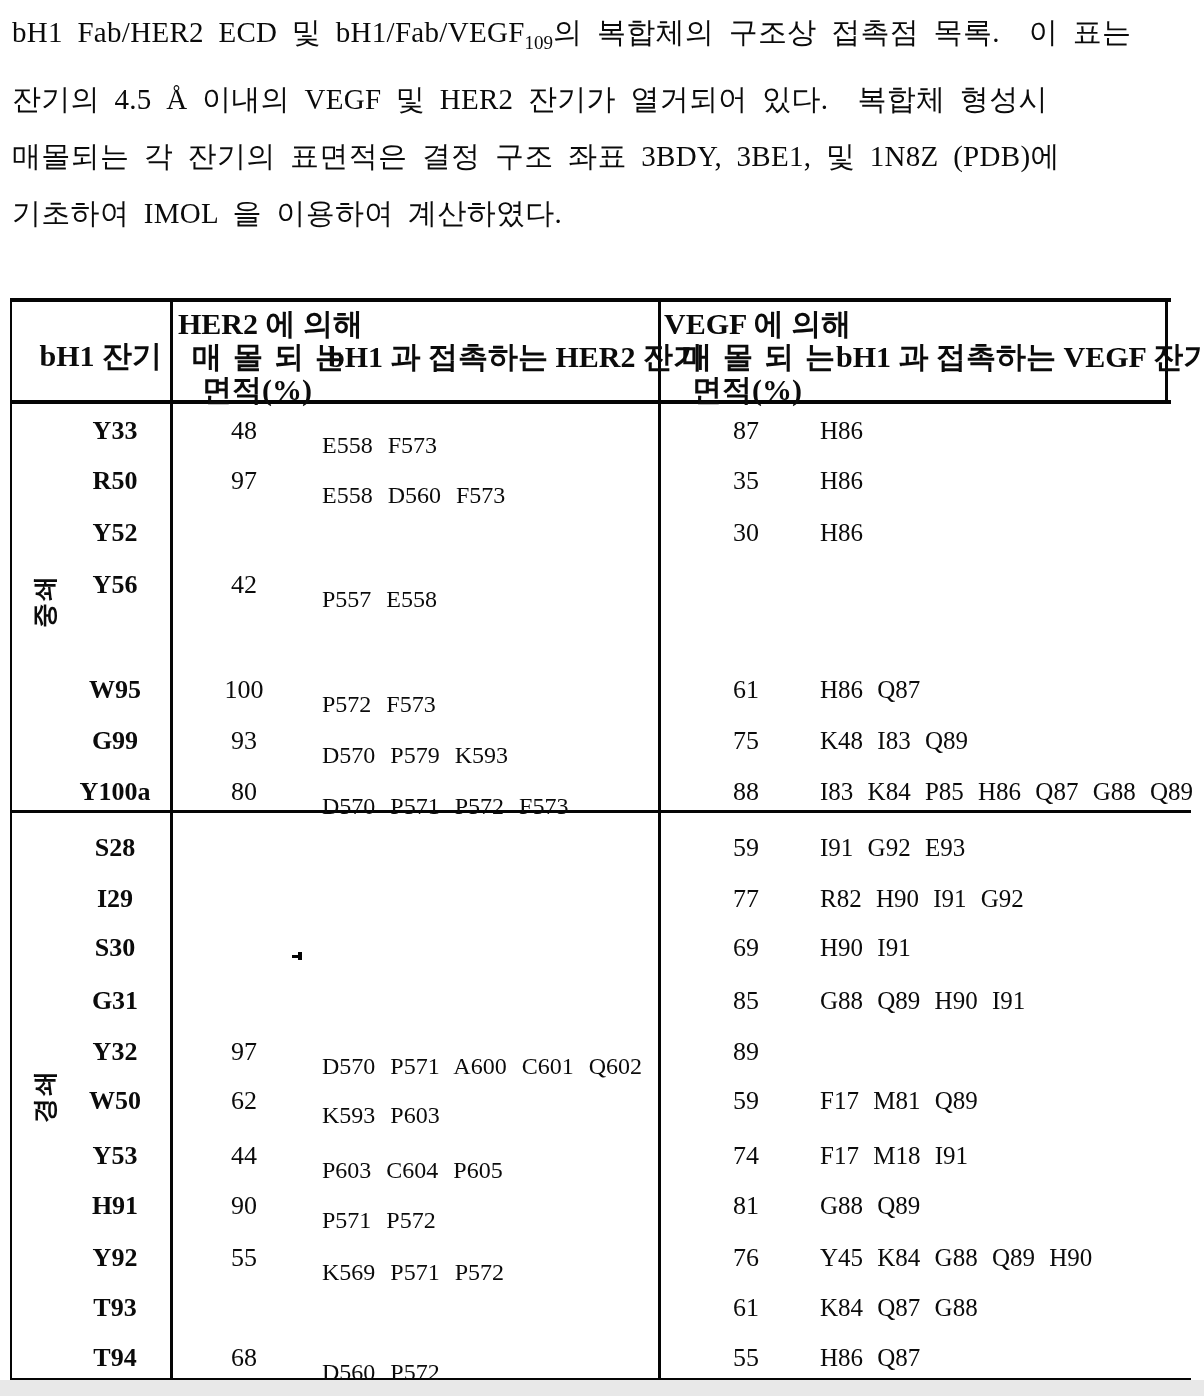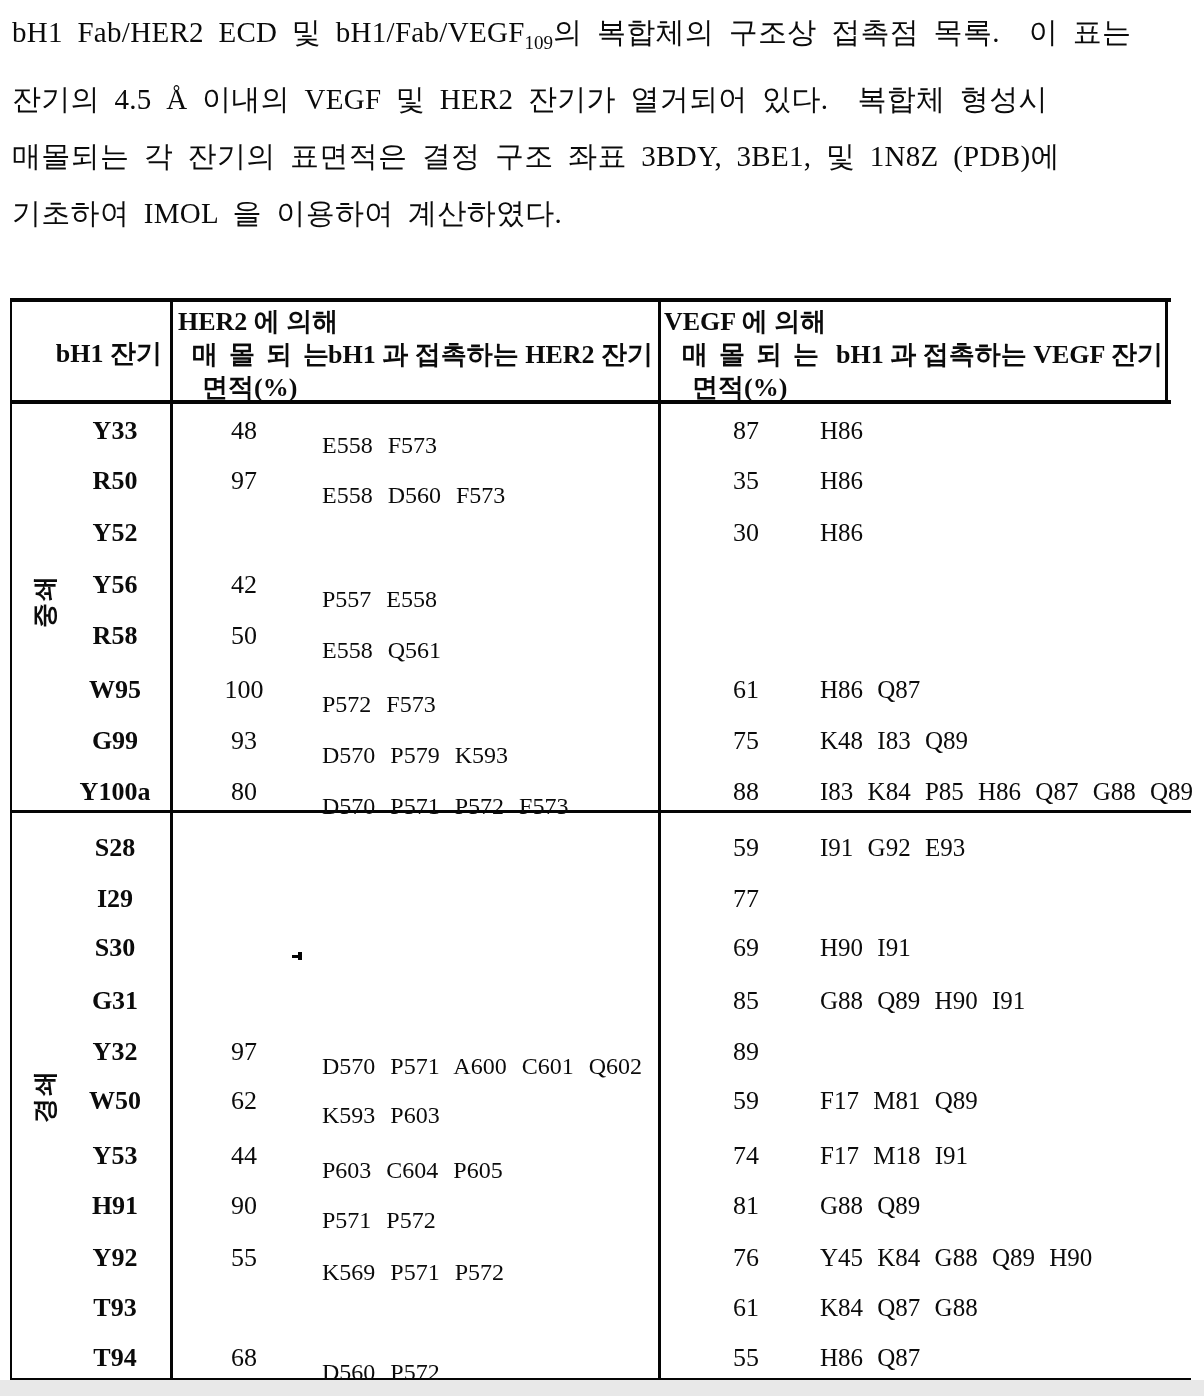--- a/index.html
+++ b/index.html
@@ -15,21 +15,21 @@
   
   .caption{position:absolute;left:12px;top:4px;width:1184px;}
   .cap-line{
     font-size:29px;line-height:57px;white-space:nowrap;
     word-spacing:7px;letter-spacing:0.3px;font-weight:500;
   }
   .sub{font-size:19px;vertical-align:-7px;letter-spacing:0;}
   
   .rule{position:absolute;background:#050505;}
   
-  .th{position:absolute;font-weight:bold;font-size:26px;white-space:nowrap;}
+  .th{position:absolute;font-weight:bold;font-size:30px;white-space:nowrap;}
   .spaced{letter-spacing:11px;}
   
   .row{position:absolute;left:0;width:1204px;height:38px;}
   .cell{position:absolute;top:0;font-size:26px;line-height:38px;white-space:nowrap;}
   .c-res{left:56px;width:118px;text-align:center;font-weight:bold;}
   .c-p1{left:192px;width:104px;text-align:center;}
   .c-r1{left:322px;width:336px;font-size:24px;word-spacing:9px;margin-top:14px;}
   .c-p2{left:694px;width:104px;text-align:center;}
   .c-r2{left:820px;width:376px;font-size:25px;word-spacing:8px;}
   
@@ -99,27 +99,20 @@
     <span class="cell c-p2">30</span>
     <span class="cell c-r2">H86</span>
   </div>
   <div class="row" style="top:566px;">
     <span class="cell c-res">Y56</span>
     <span class="cell c-p1">42</span>
     <span class="cell c-r1">P557 E558</span>
     <span class="cell c-p2"></span>
     <span class="cell c-r2"></span>
   </div>
-  <div class="row" style="top:617px;">
-    <span class="cell c-res">R58</span>
-    <span class="cell c-p1">50</span>
-    <span class="cell c-r1">E558 Q561</span>
-    <span class="cell c-p2"></span>
-    <span class="cell c-r2"></span>
-  </div>
   <div class="row" style="top:671px;">
     <span class="cell c-res">W95</span>
     <span class="cell c-p1">100</span>
     <span class="cell c-r1">P572 F573</span>
     <span class="cell c-p2">61</span>
     <span class="cell c-r2">H86 Q87</span>
   </div>
   <div class="row" style="top:722px;">
     <span class="cell c-res">G99</span>
     <span class="cell c-p1">93</span>
@@ -140,20 +133,21 @@
     <span class="cell c-p1"></span>
     <span class="cell c-r1"></span>
     <span class="cell c-p2">59</span>
     <span class="cell c-r2">I91 G92 E93</span>
   </div>
   <div class="row" style="top:880px;">
     <span class="cell c-res">I29</span>
     <span class="cell c-p1"></span>
     <span class="cell c-r1"></span>
     <span class="cell c-p2">77</span>
+    <span class="cell c-r2">R82 H90 I91 G92</span>
   </div>
   <div class="row" style="top:929px;">
     <span class="cell c-res">S30</span>
     <span class="cell c-p1"></span>
     <span class="cell c-r1"></span>
     <span class="cell c-p2">69</span>
     <span class="cell c-r2">H90 I91</span>
   </div>
   <div class="row" style="top:982px;padding-left:28px;">
     <span class="cell c-res">G31</span>

